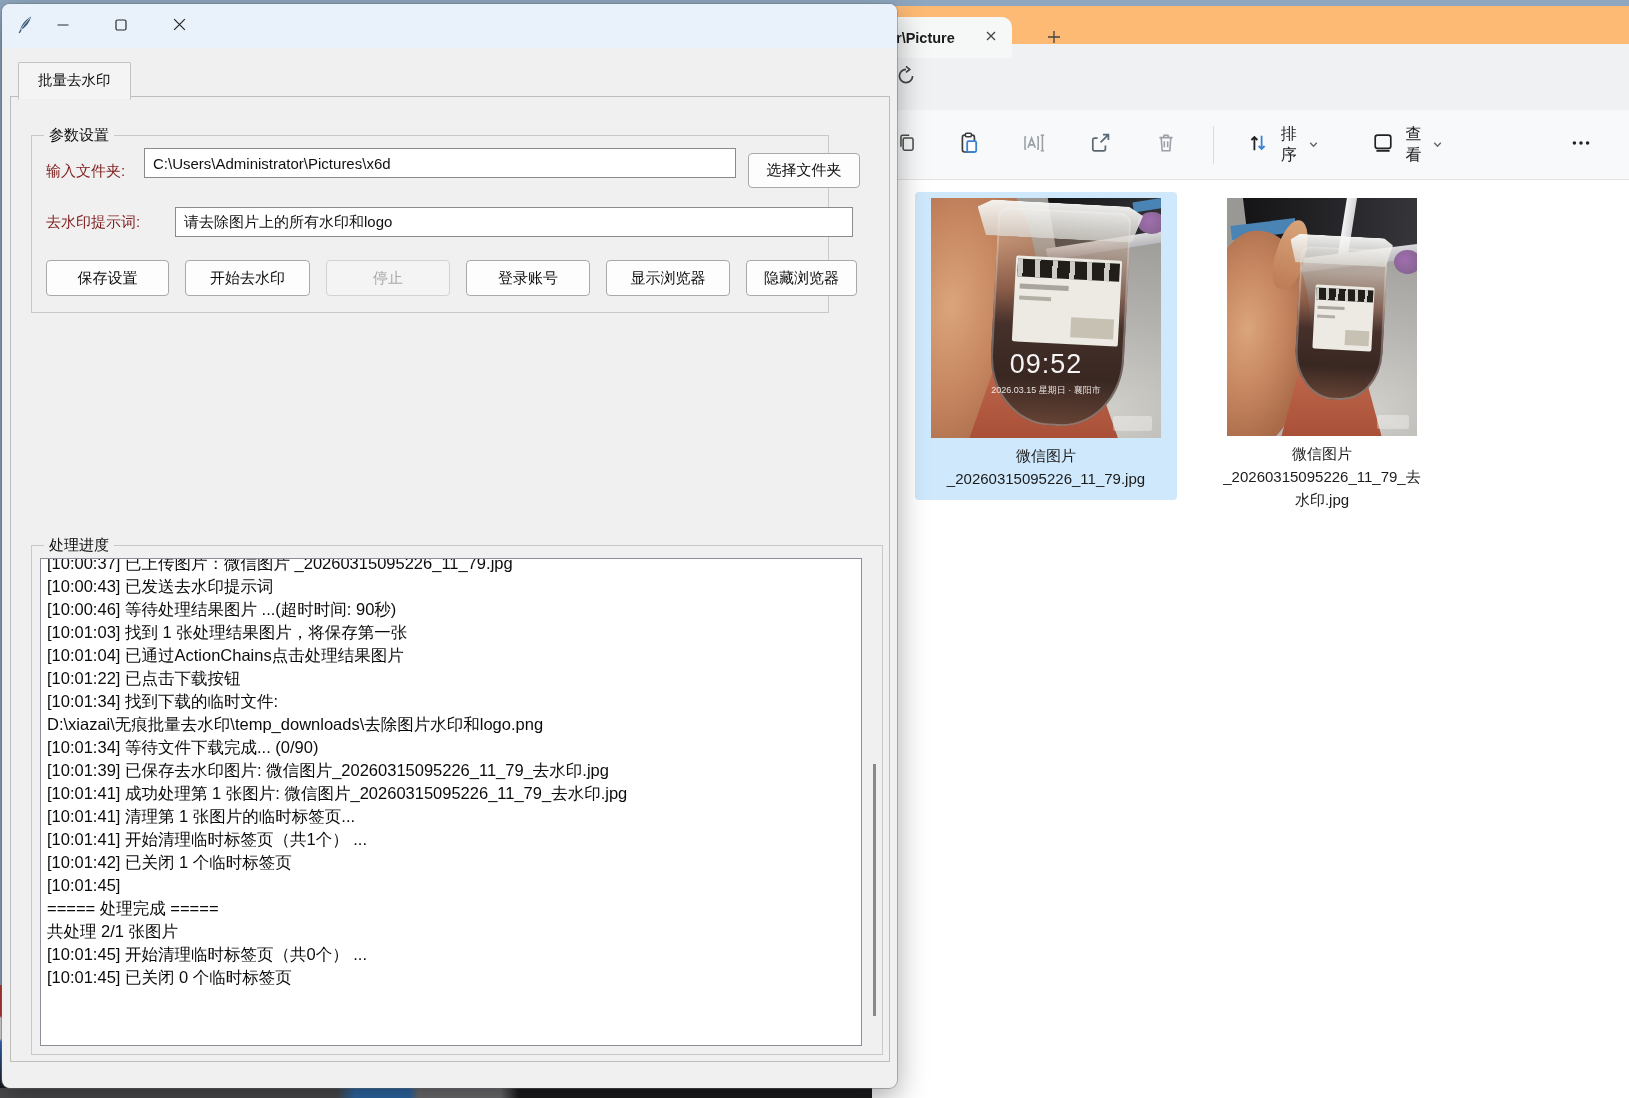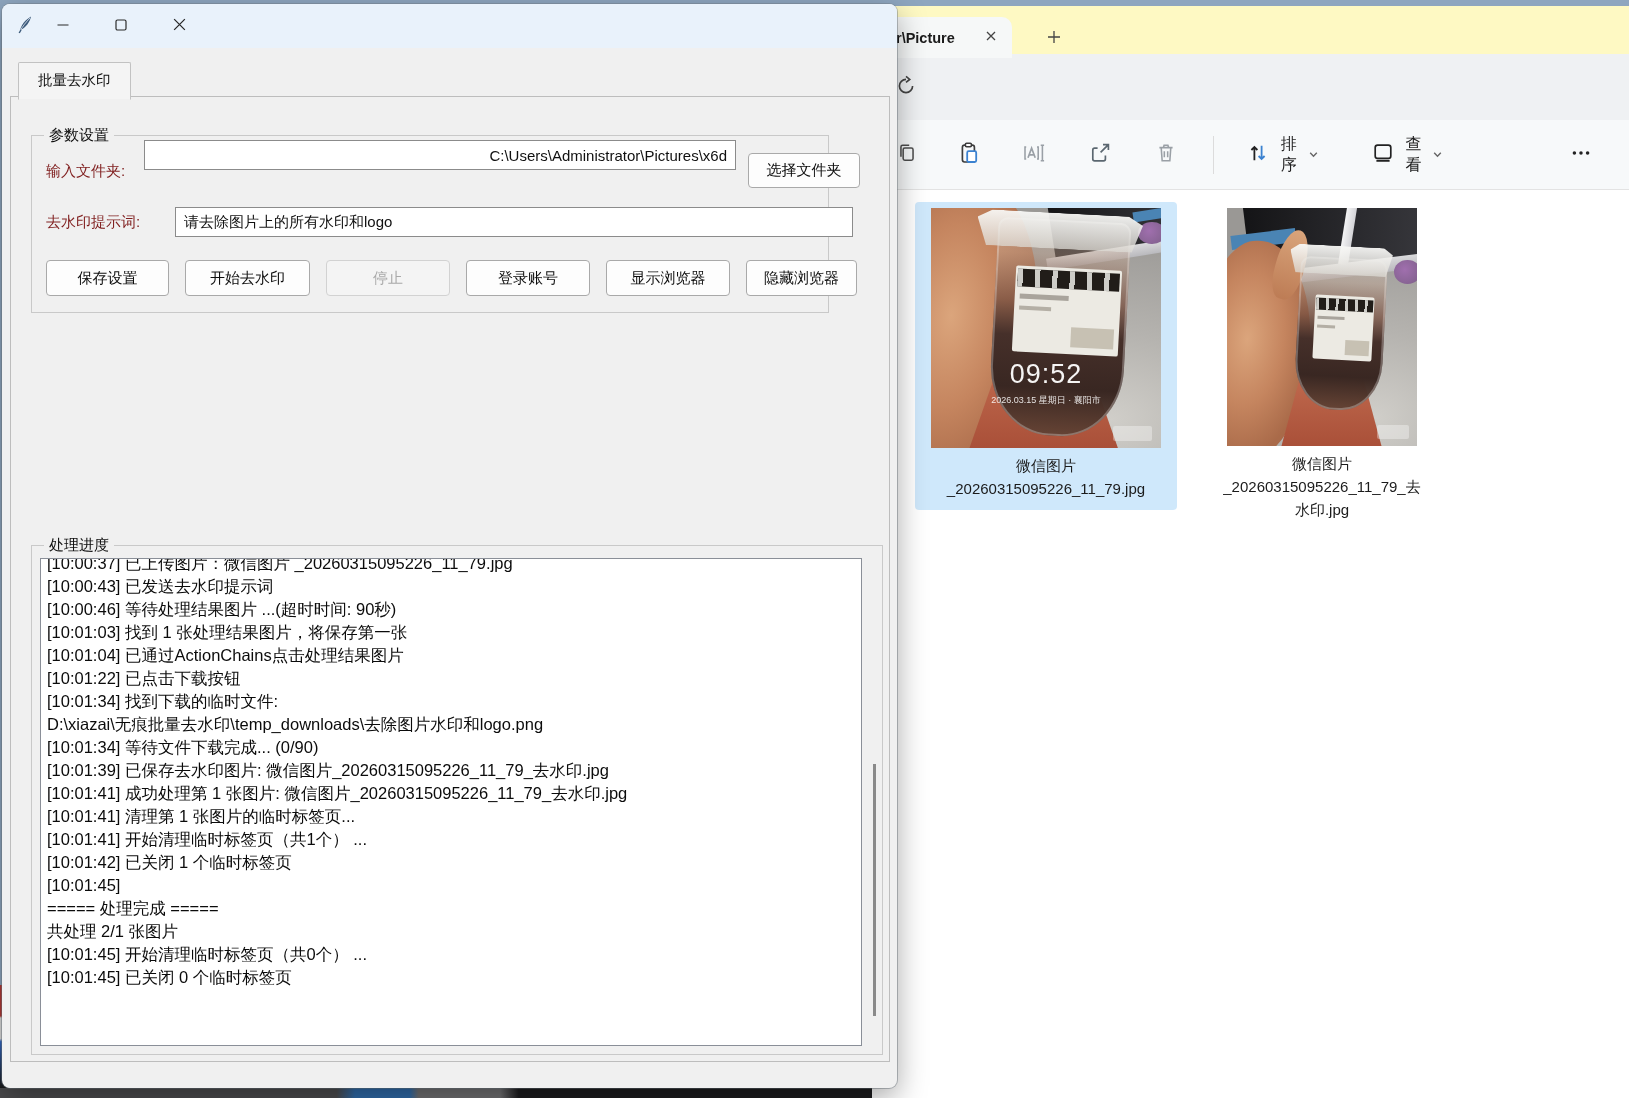--- a/index.html
+++ b/index.html
@@ -7,21 +7,21 @@
   body { position:relative; font-family:"Liberation Sans","DejaVu Sans",sans-serif; background:#8ea6bf; }
 
   
   .desktop-bottom { position:absolute; left:0; top:1088px; width:910px; height:10px; z-index:0;
     background:linear-gradient(90deg,#4b4b4d 0%,#4b4b4d 37%,#2f6aa8 39%,#2f6aa8 45%,#6f6f71 46%,#6f6f71 55%,#1c1c1e 57%,#1c1c1e 100%); }
   .desktop-left { position:absolute; left:0; top:985px; width:8px; height:103px; z-index:0;
     background:linear-gradient(180deg,#b23a36 0%,#b23a36 30%,#ddd 32%,#ddd 52%,#3468c4 55%,#1a1a1a 100%); }
 
   
   #explorer { position:absolute; left:872px; top:6px; right:0; bottom:0; background:#fff; z-index:1; }
-  .ex-tabbar { position:relative; height:48px; background:#fef9c3; }
+  .ex-tabbar { position:relative; height:38px; background:#fdba74; }
   .ex-tab { position:absolute; left:-62px; top:11px; width:202px; height:41px; background:#f6f8f8;
     border-radius:10px 10px 0 0; display:flex; align-items:center; padding:0 8px 0 86px; font-size:14.5px; color:#1b1b1b; }
   .ex-tab-title { white-space:nowrap; overflow:hidden; flex:1; font-weight:600; }
   .icon-btn { display:flex; align-items:center; justify-content:center; background:transparent; border:none; cursor:default; }
   .ex-tabclose { width:26px; height:26px; border-radius:4px; }
   .ex-newtab { position:absolute; left:168px; top:18px; width:28px; height:28px; border-radius:4px; }
 
   .ex-addressrow { height:66px; background:#eff1f3; display:flex; align-items:center; padding-left:16px; }
   .ex-refresh { width:36px; height:36px; }
   .ex-addressbar { height:38px; flex:1; margin:0 10px 0 22px; background:#fdfdfd; border-radius:5px;
@@ -336,21 +336,21 @@
   <div class="tabstrip">
     <span class="nb-tab">批量去水印</span>
   </div>
 
   <div class="panel">
 
     <div class="groupbox" id="gb-params">
       <span class="gb-legend">参数设置</span>
 
       <span class="field-label" style="left:14px; top:26px;">输入文件夹:</span>
-      <input class="text-input" style="left: 112px; top: 4px; width: 592px; text-align: right;" value="C:\Users\Administrator\Pictures\x6d">
+      <input class="text-input" style="left: 112px; top: 12px; width: 592px;" value="C:\Users\Administrator\Pictures\x6d">
       <button class="btn" style="left:716px; top:17px; width:112px; height:35px;">选择文件夹</button>
 
       <span class="field-label" style="left:14px; top:77px;">去水印提示词:</span>
       <input class="text-input" style="left: 143px; top: 71px; width: 678px;" value="请去除图片上的所有水印和logo">
 
       <button class="btn" style="left:14px; top:124px; width:123px;">保存设置</button>
       <button class="btn" style="left:153px; top:124px; width:125px;">开始去水印</button>
       <button class="btn disabled" style="left:294px; top:124px; width:124px;">停止</button>
       <button class="btn" style="left:434px; top:124px; width:124px;">登录账号</button>
       <button class="btn" style="left:574px; top:124px; width:124px;">显示浏览器</button>

